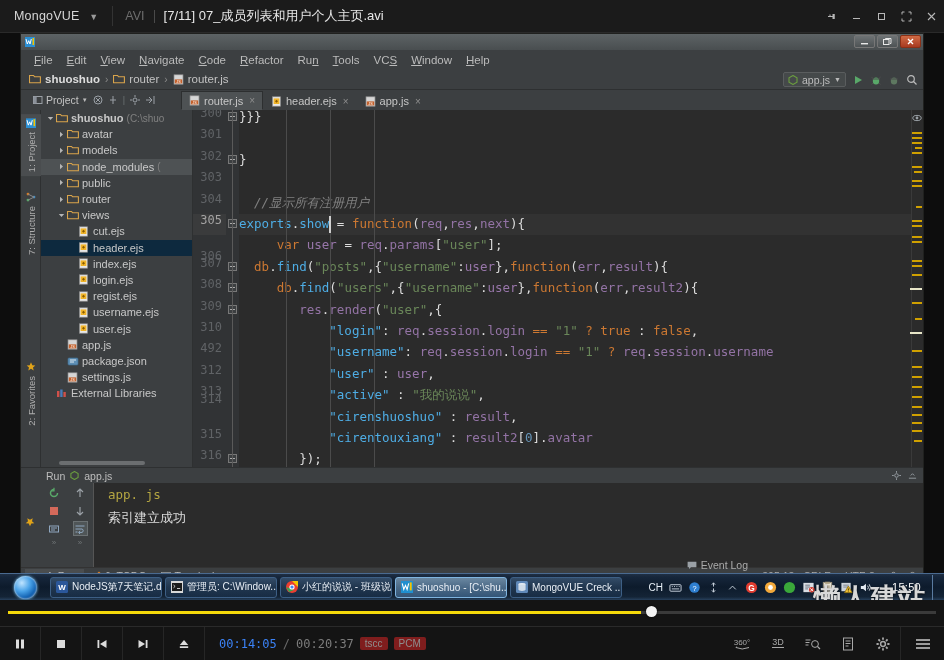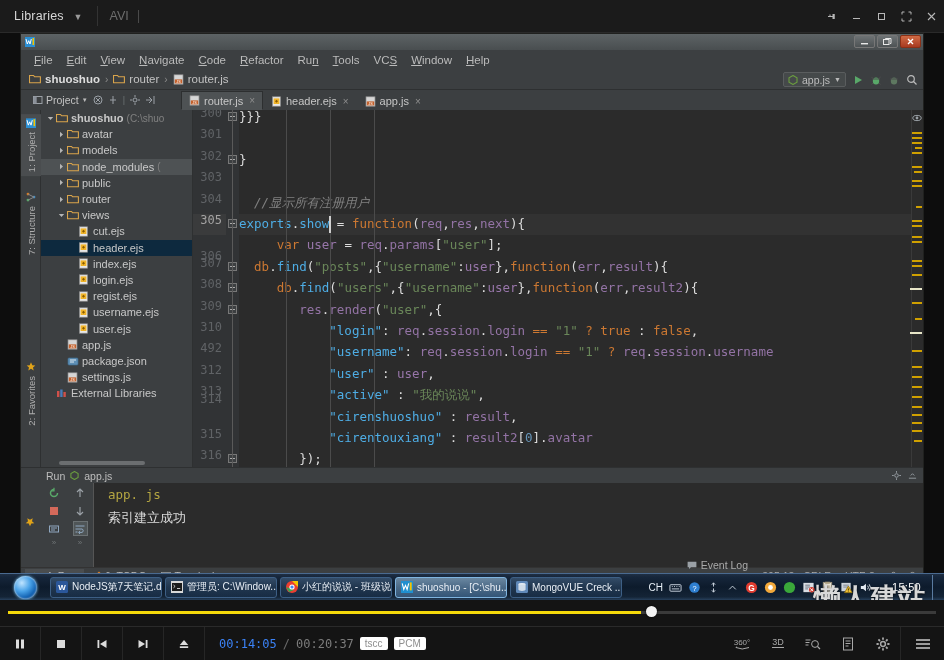--- a/index.html
+++ b/index.html
@@ -196,45 +196,46 @@
   #seekknob { position:absolute; top:6px; width:11px; height:11px; border-radius:50%; background:#f2f2f2; box-shadow:0 0 3px #000; }
   #pp-ctrls { position:absolute; left:0; top:26px; width:944px; height:34px; display:flex; align-items:center; border-top:1px solid #2a2a2a; }
   .pc-btn {
     width:41px; height:34px; display:flex; align-items:center; justify-content:center;
     border-right:1px solid #262626; color:#d8d8d8; cursor:pointer;
   }
   #pp-time { padding-left:14px; display:flex; align-items:center; gap:6px; font-size:12px; font-family:"DejaVu Sans Mono", monospace; }
   #pp-time .cur { color:#3b82f6; }
   #pp-time .sl { color:#6a6a6a; }
   #pp-time .tot { color:#7c7c7c; }
-  .codec { background:#ffffff; color:#8e8e8e; font-size:10px; padding:1px 5px; border-radius:2px; font-family:"Liberation Sans",sans-serif; }
+  .codec { background:#7f1d1d; color:#8e8e8e; font-size:10px; padding:1px 5px; border-radius:2px; font-family:"Liberation Sans",sans-serif; }
   #pp-right { margin-left:auto; display:flex; align-items:center; }
   .pr-btn { width:35px; height:34px; display:flex; align-items:center; justify-content:center; color:#a8a8a8; cursor:pointer; font-size:10px; }
   #pp-menu { width:44px; height:34px; display:flex; align-items:center; justify-content:center; border-left:1px solid #262626; color:#c8c8c8; cursor:pointer; }
 
   
   #watermark {
     position:absolute; right:18px; bottom:44px; font-size:27px; font-weight:bold;
     color:#d8d8d8; letter-spacing:1px; font-family:"DejaVu Sans", sans-serif;
     text-shadow:0 1px 2px rgba(0,0,0,.8); pointer-events:none;
   }
 </style>
 </head>
 <body>
 
 <div id="potplayer">
 
   <div id="pp-titlebar">
     <div id="pp-logo">
-      <span>Libraries</span>
+      <span>MongoVUE</span>
       <span class="chev">▼</span>
     </div>
     <div id="pp-sep1"></div>
     <div id="pp-ext">AVI</div>
     <div id="pp-bar2"></div>
+    <div id="pp-filename">[7/11] 07_成员列表和用户个人主页.avi</div>
 
     <div id="pp-winbtns">
       <div class="wb">
         <svg width="11" height="11" viewBox="0 0 11 11">
             <path d="M2 5.5h6M8 3v5M4 5.5v-2" stroke="#b8b8b8" stroke-width="1" fill="none"></path>
             <rect x="6.5" y="3" width="2" height="5" fill="#b8b8b8"></rect>
           </svg>
       </div>
       <div class="wb">
         <svg width="11" height="11" viewBox="0 0 11 11">

